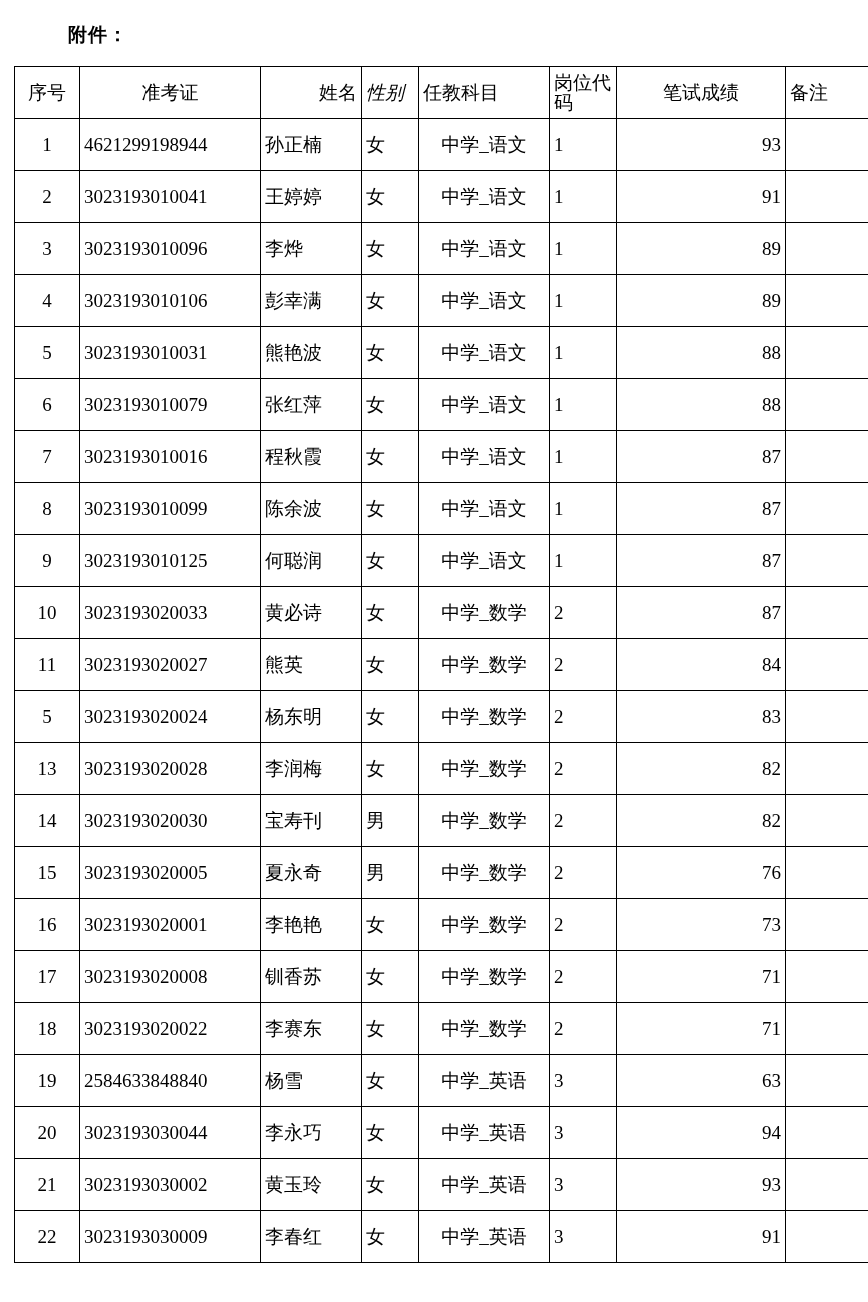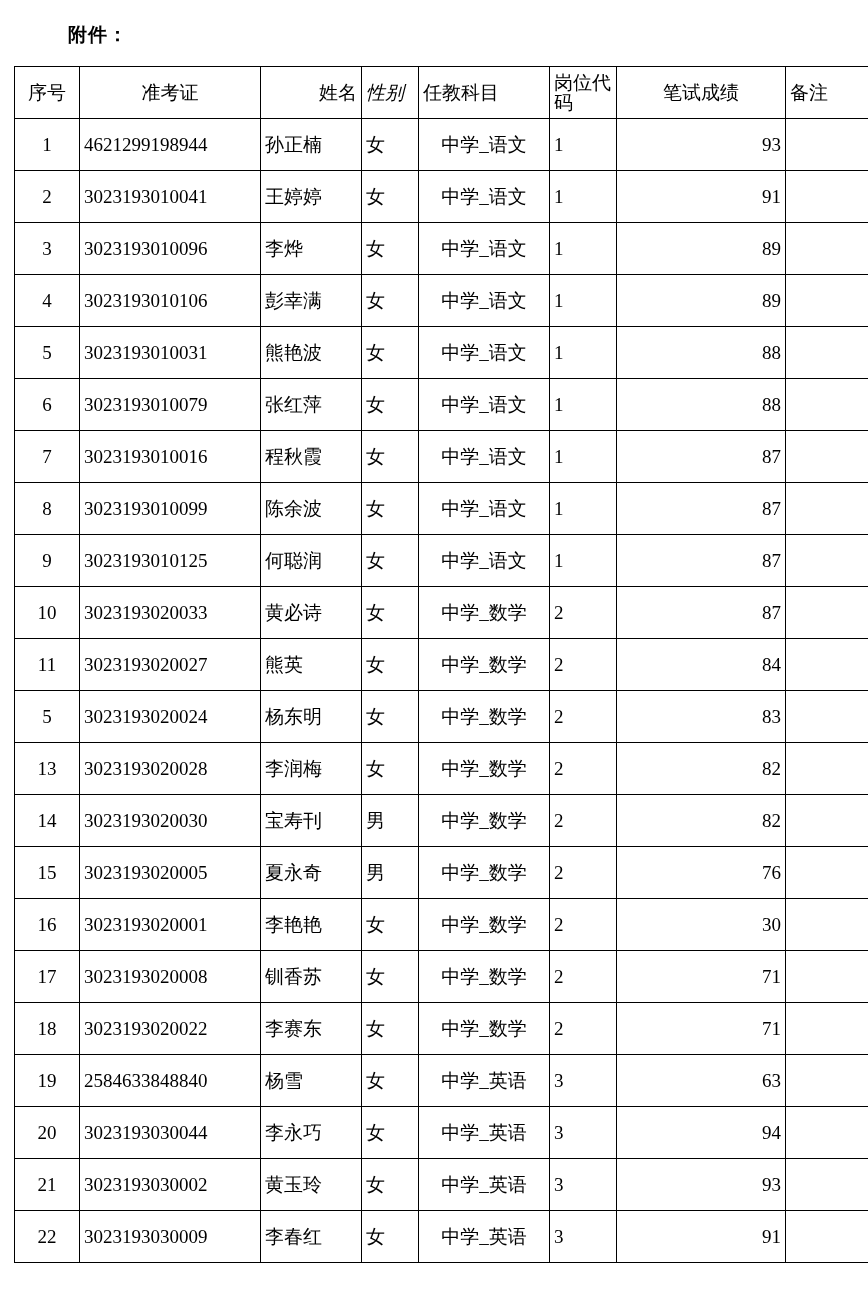--- a/index.html
+++ b/index.html
@@ -243,21 +243,21 @@
           <td class="c-score">76</td>
           <td class="c-remark"></td>
         </tr>
         <tr>
           <td class="c-idx">16</td>
           <td class="c-ticket">3023193020001</td>
           <td class="c-name">李艳艳</td>
           <td class="c-gender">女</td>
           <td class="c-subject">中学_数学</td>
           <td class="c-code">2</td>
-          <td class="c-score">30</td>
+          <td class="c-score">73</td>
           <td class="c-remark"></td>
         </tr>
         <tr>
           <td class="c-idx">17</td>
           <td class="c-ticket">3023193020008</td>
           <td class="c-name">钏香苏</td>
           <td class="c-gender">女</td>
           <td class="c-subject">中学_数学</td>
           <td class="c-code">2</td>
           <td class="c-score">71</td>

